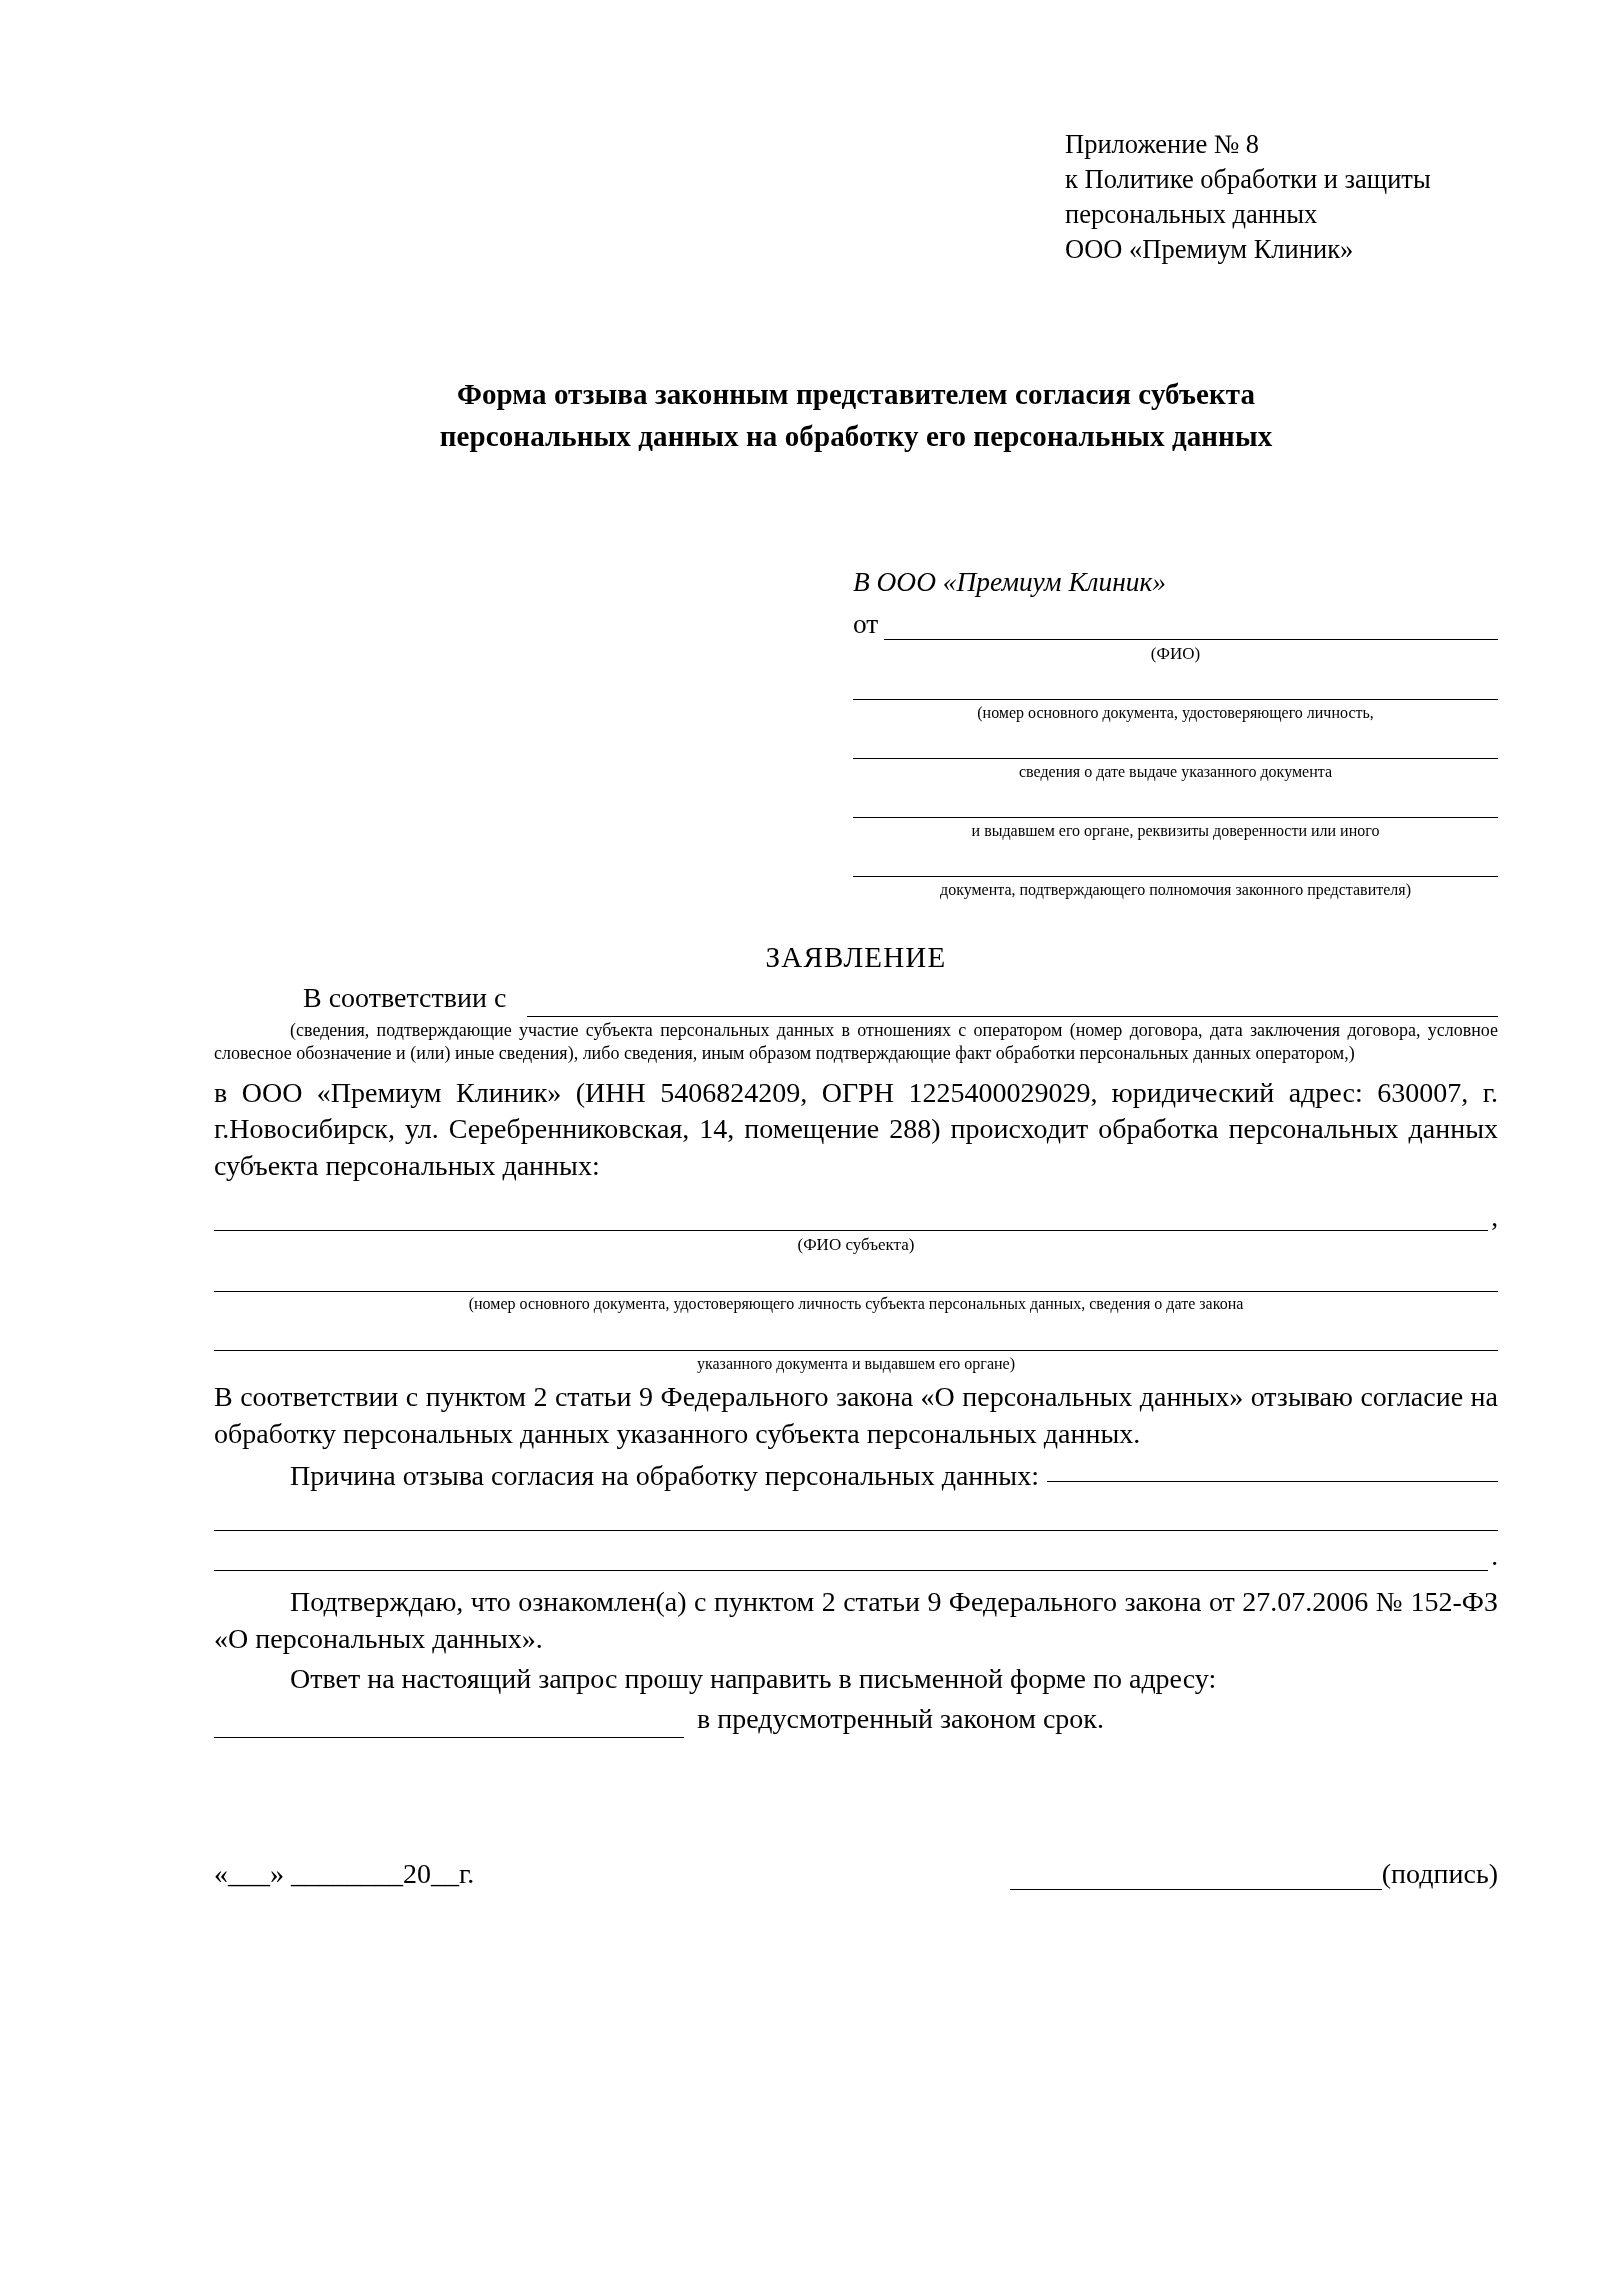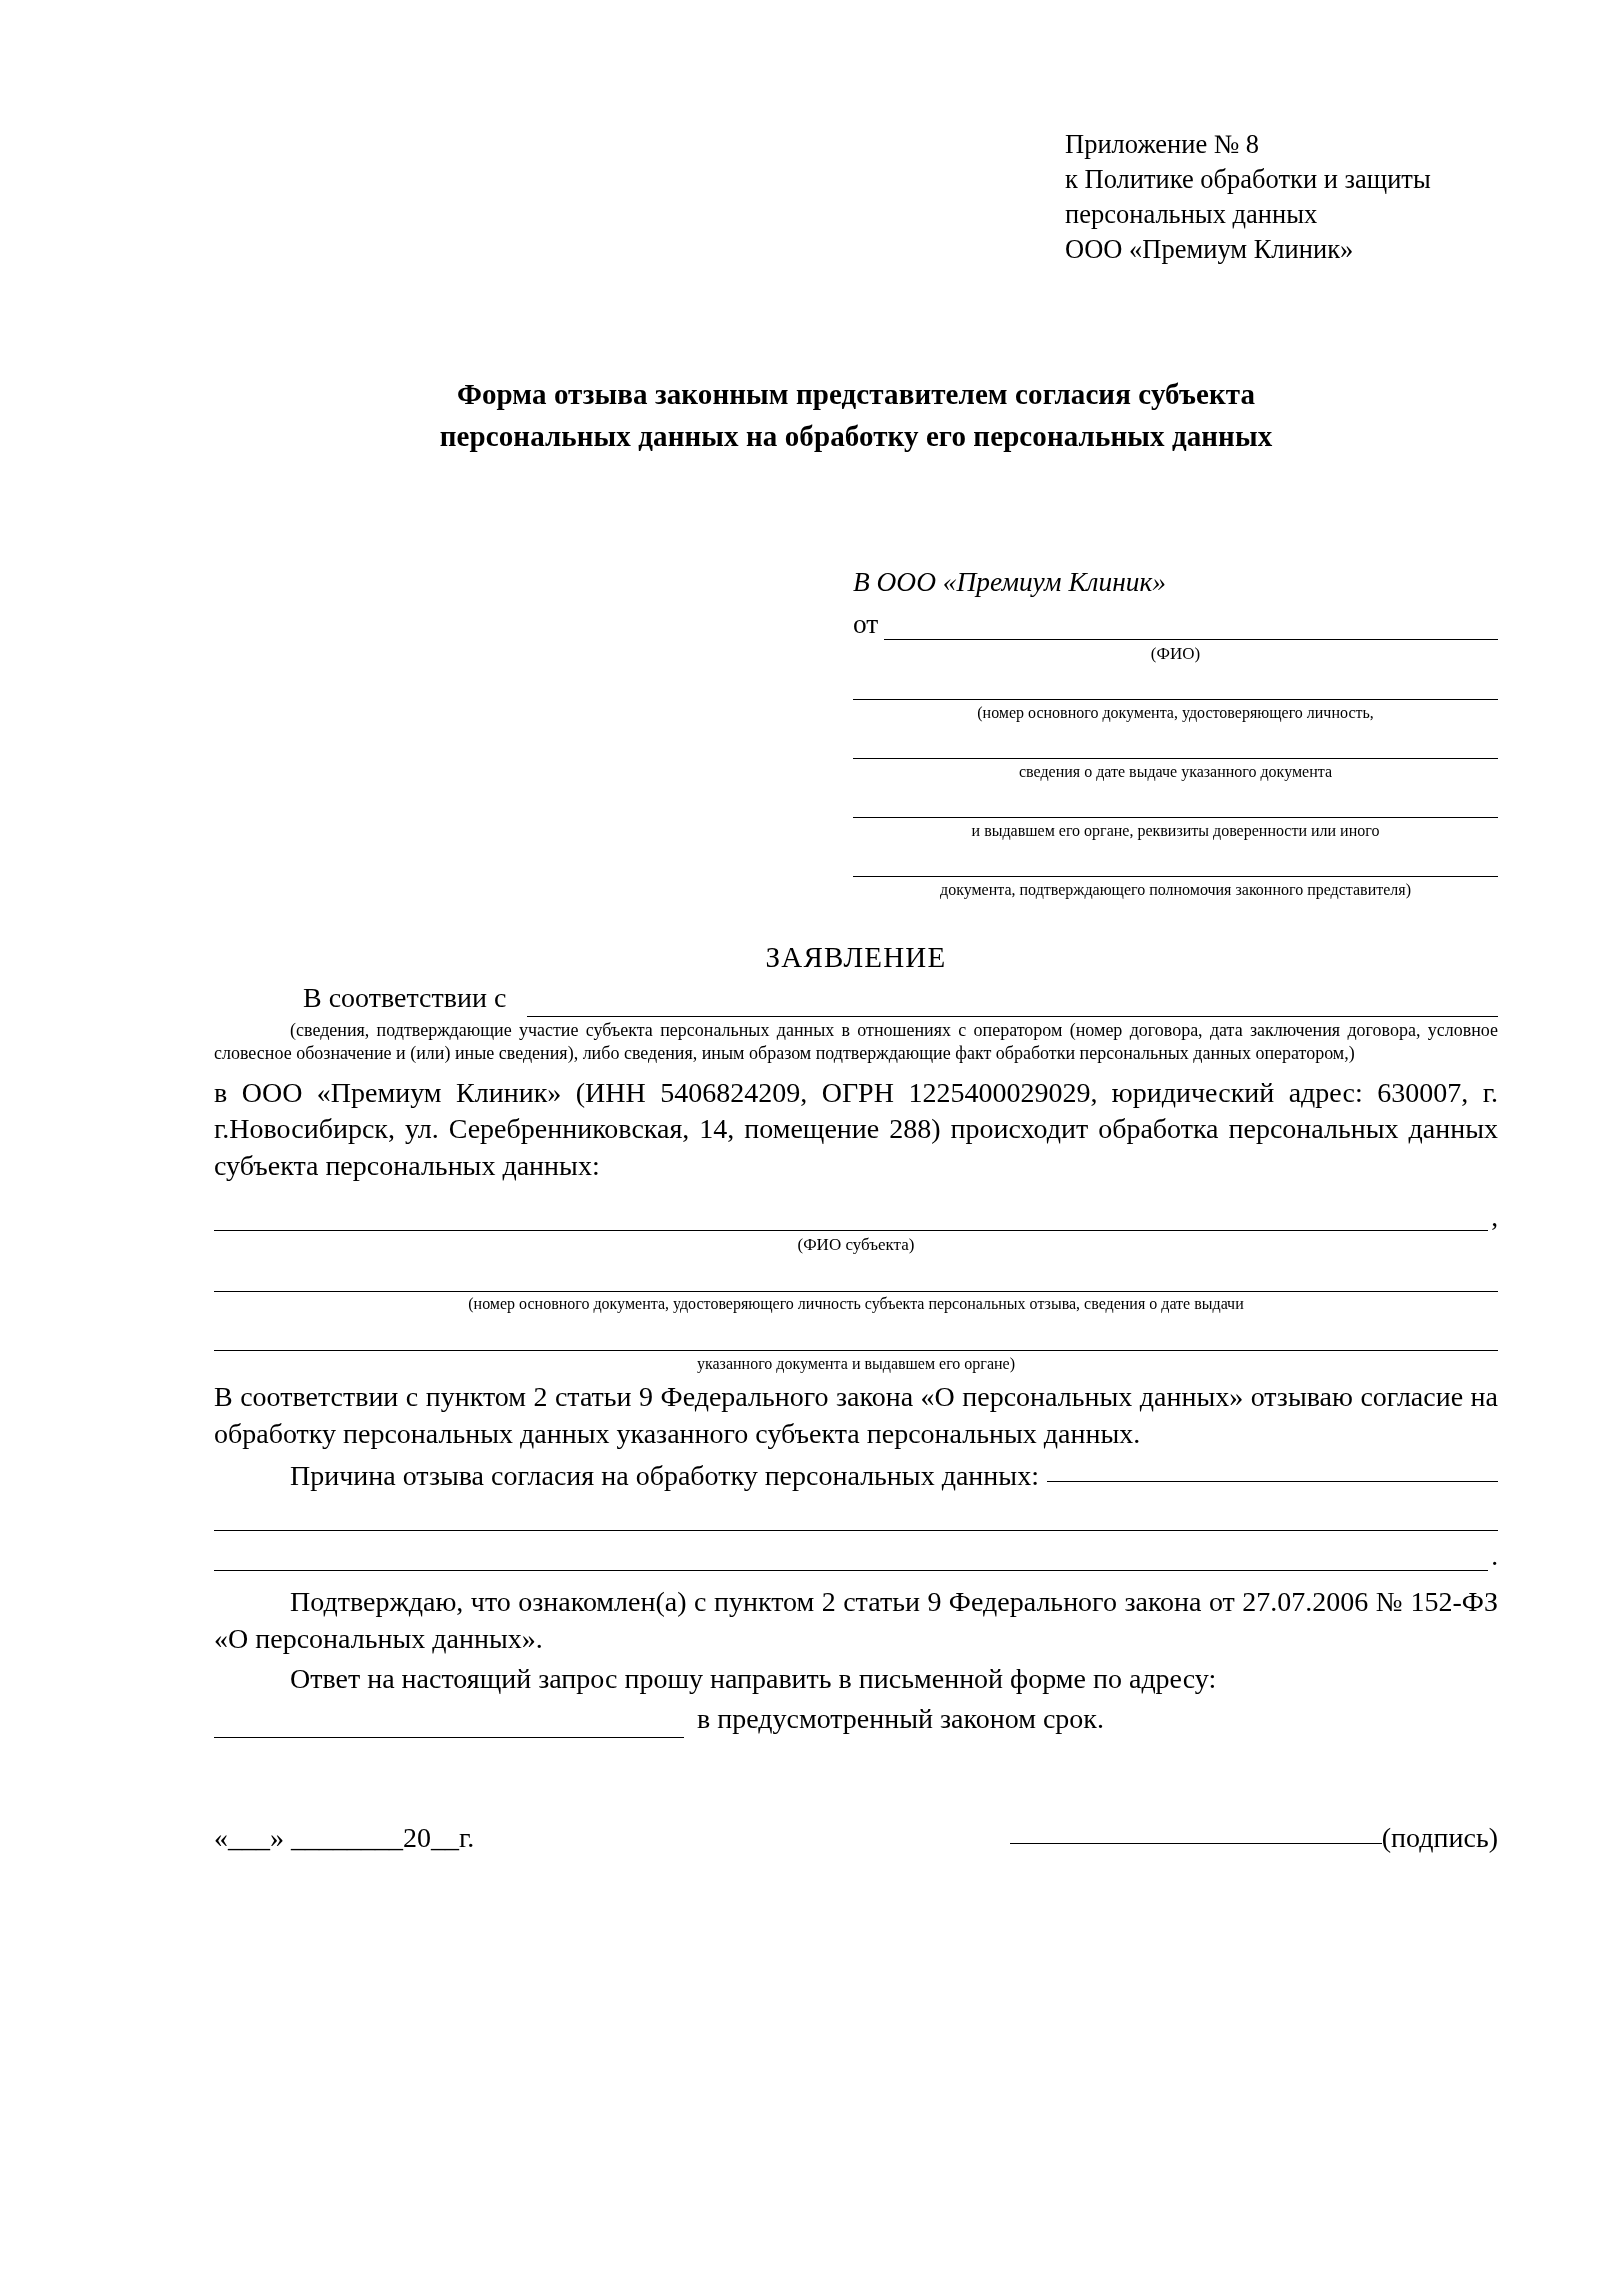--- a/index.html
+++ b/index.html
@@ -143,23 +143,23 @@
   }
   .rule-comma .rule {
     flex: 1 1 auto;
   }
   .comma {
     font-size: 27.4px;
     padding-left: 2.9px;
     line-height: 1;
   }
   .sign-row {
-    margin-top: 84px;
-    display: flex;
-    align-items: flex-start;
+    margin-top: 120px;
+    display: flex;
+    align-items: flex-end;
     font-size: 28px;
   }
   .date-part {
     white-space: nowrap;
   }
   .sign-spacer {
     flex: 1 1 auto;
   }
   .sign-line {
     width: 372px;
@@ -247,21 +247,21 @@
 
     <div class="fio-subject-rule rule-comma">
       <span class="rule"></span>
       <span class="comma">,</span>
     </div>
     <div class="caption">(ФИО субъекта)</div>
 
     <div class="gap-line">
       <div class="rule-full"></div>
     </div>
-    <div class="caption caption-sm">(номер основного документа, удостоверяющего личность субъекта персональных отзыва, сведения о дате выдачи</div>
+    <div class="caption caption-sm">(номер основного документа, удостоверяющего личность субъекта персональных данных, сведения о дате закона</div>
 
     <div class="gap-line">
       <div class="rule-full"></div>
     </div>
     <div class="caption caption-sm">указанного документа и выдавшем его органе)</div>
 
     <div class="body-text justify-block" style="margin-top:5.9px;">В соответствии с пунктом 2 статьи 9 Федерального закона «О персональных данных» отзываю согласие на обработку персональных данных указанного субъекта персональных данных.</div>
 
     <div class="reason-line1 body-text">
       <span class="indent"></span>

